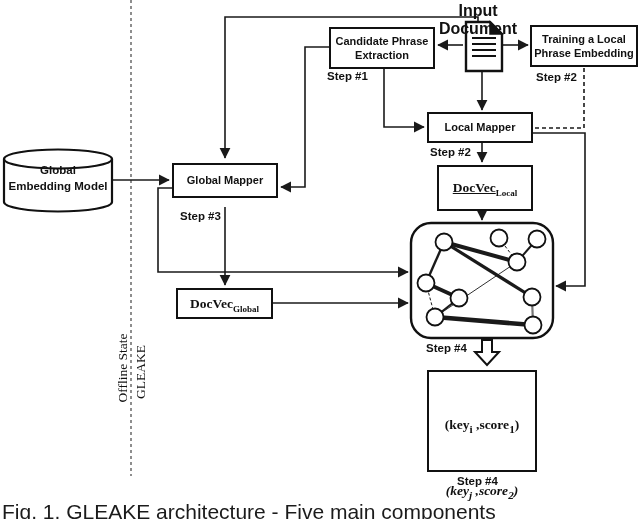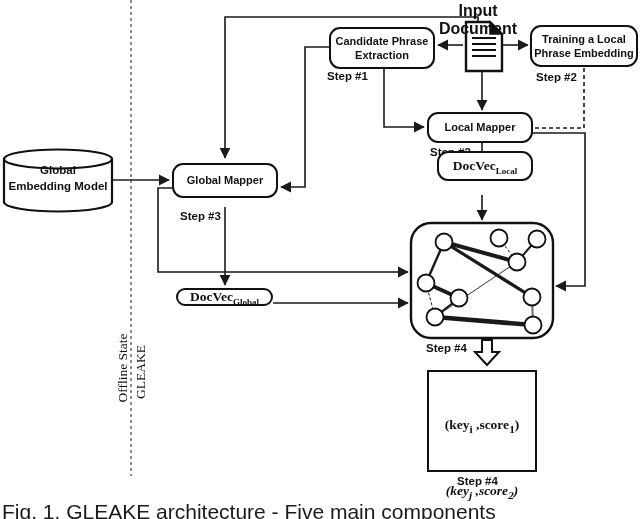--- a/index.html
+++ b/index.html
@@ -1,19 +1,19 @@
 <!DOCTYPE html>
 <html><head>
 <meta charset="utf-8">
 <style>
   html,body{margin:0;padding:0;background:#fff;}
   #fig{position:relative;width:640px;height:519px;background:#fff;overflow:hidden;
        font-family:"Liberation Sans",sans-serif;color:#111;}
   #wires{position:absolute;left:0;top:0;width:640px;height:519px;}
-  .box{position:absolute;background:#fff;border:2px solid #111;border-radius:11px;
+  .box{position:absolute;background:#fff;border:2px solid #111;border-radius:0;
        display:flex;align-items:center;justify-content:center;text-align:center;
        font-weight:bold;font-size:11px;line-height:1.3;white-space:pre-line;box-sizing:border-box;}
   .box.square{border-radius:0;display:block;}
   .serif{font-family:"Liberation Serif","DejaVu Serif",serif;font-size:13.5px;}
   .serif sub{font-size:9px;line-height:0;}
   .steplbl{position:absolute;font-weight:bold;font-size:11.5px;color:#111;}
   .toplbl{position:absolute;font-weight:bold;font-size:16px;color:#111;text-align:center;}
   .cyl-label{position:absolute;left:8px;top:163px;width:100px;text-align:center;
        font-weight:bold;font-size:11.5px;line-height:1.35;white-space:pre-line;}
   .rot{position:absolute;transform:rotate(-90deg);font-family:"Liberation Serif","DejaVu Serif",serif;
@@ -108,31 +108,31 @@
 Extraction</div>
   <div class="steplbl" style="left:327px;top:70px;">Step #1</div>
 
   <div class="box" style="left:530px;top:25px;width:108px;height:42px;">Training a Local
 Phrase Embedding</div>
   <div class="steplbl" style="left:536px;top:71px;">Step #2</div>
 
   <div class="box" style="left:427px;top:112px;width:106px;height:31px;">Local Mapper</div>
   <div class="steplbl" style="left:430px;top:146px;">Step #2</div>
 
-  <div class="box serif" style="left:437px;top:151px;width:96px;height:30px;font-weight:bold;">
+  <div class="box serif" style="left:437px;top:165px;width:96px;height:46px;font-weight:bold;text-decoration:underline;">
     <span><span>DocVec</span><sub>Local</sub></span>
   </div>
 
   <div class="cyl-label">Global
 Embedding Model</div>
 
   <div class="box" style="left:172px;top:163px;width:106px;height:35px;">Global Mapper</div>
   <div class="steplbl" style="left:180px;top:210px;">Step #3</div>
 
-  <div class="box serif" style="left:176px;top:288px;width:97px;height:18px;font-weight:bold;align-items:center;">
+  <div class="box serif" style="left:176px;top:288px;width:97px;height:31px;font-weight:bold;align-items:center;">
     <span><span>DocVec</span><sub>Global</sub></span>
   </div>
 
   <div class="steplbl" style="left:426px;top:342px;">Step #4</div>
 
   <div class="box square" id="results-box" style="left:427px;top:370px;width:110px;height:102px;">
     <div class="res-row">
       <span>(key</span><sub>i</sub><span> ,score</span><sub>1</sub><span>)</span>
     </div>
     <div class="res-row italic">

